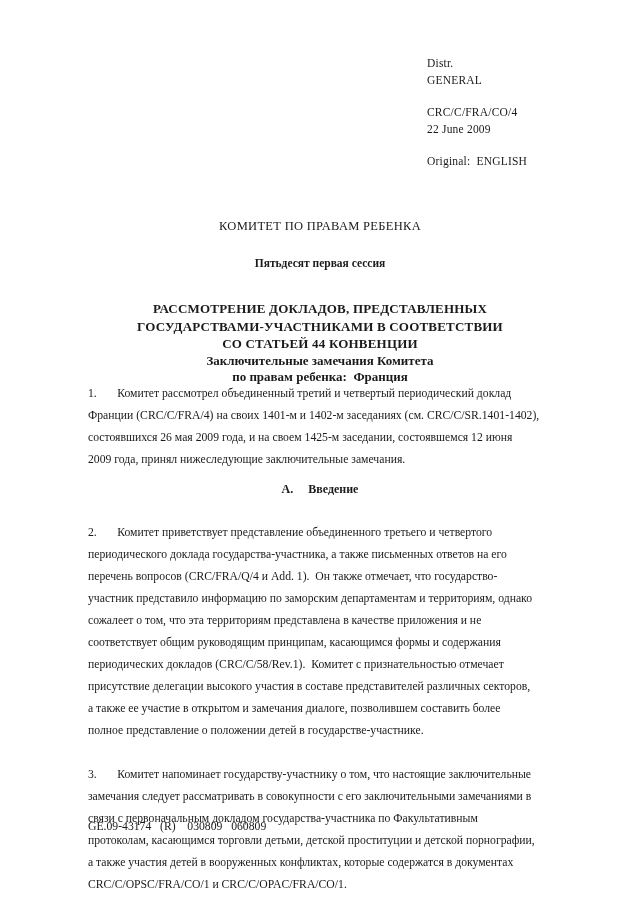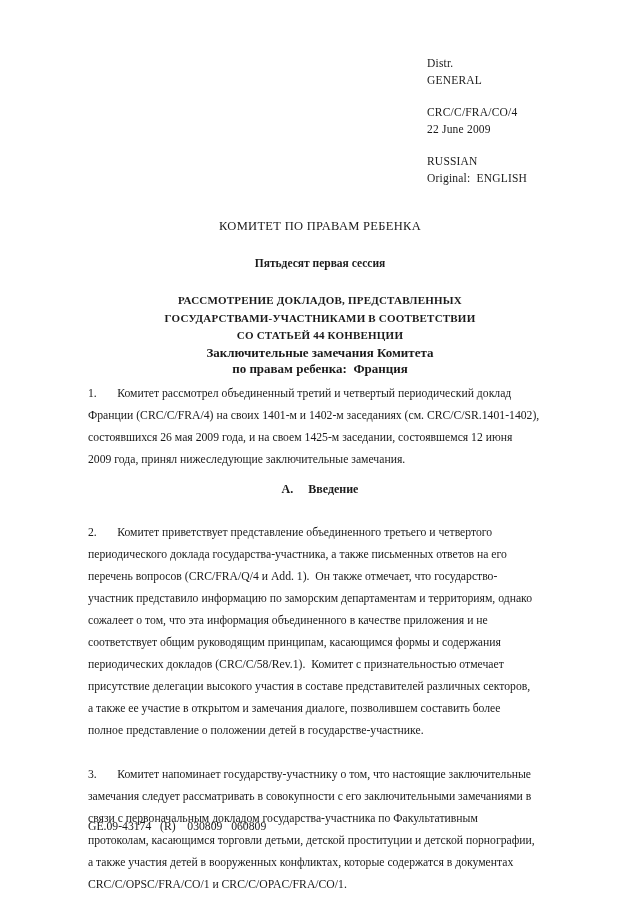--- a/index.html
+++ b/index.html
@@ -52,24 +52,24 @@
     letter-spacing: 0.3px;
     line-height: 17px;
   }
   .t-session {
     font-size: 11.5px;
     font-weight: bold;
     line-height: 16px;
     margin-top: 20px;
   }
   .t-reports {
-    font-size: 11px;
+    font-size: 13px;
     font-weight: bold;
     line-height: 17.5px;
-    margin-top: 21px;
+    margin-top: 29px;
     letter-spacing: 0.2px;
   }
   .t-reports div { white-space: nowrap; }
   .t-conclusions {
     font-size: 13px;
     font-weight: bold;
     line-height: 16px;
   }
   .t-conclusions div { white-space: pre; }
 
@@ -116,21 +116,20 @@
       <div class="distr-line">Distr.</div>
       <div class="distr-line">GENERAL</div>
     </div>
     <div class="distr-gap"></div>
     <div class="distr-group">
       <div class="distr-line">CRC/C/FRA/CO/4</div>
       <div class="distr-line">22 June 2009</div>
     </div>
     <div class="distr-gap"></div>
     <div class="distr-group">
-      <div class="distr-line">RUSSIAN</div>
       <div class="distr-line">Original:  ENGLISH</div>
     </div>
   </div>
 
   <div class="title-block">
     <div class="t-main">КОМИТЕТ ПО ПРАВАМ РЕБЕНКА</div>
     <div class="t-session">Пятьдесят первая сессия</div>
     <div class="t-reports">
       <div>РАССМОТРЕНИЕ ДОКЛАДОВ, ПРЕДСТАВЛЕННЫХ</div>
       <div>ГОСУДАРСТВАМИ-УЧАСТНИКАМИ В СООТВЕТСТВИИ</div>
@@ -151,21 +150,21 @@
       <span class="pline">2009 года, принял нижеследующие заключительные замечания.</span>
     </div>
 
     <div class="sec-head">A.     Введение</div>
 
     <div class="para">
       <span class="pline">2.       Комитет приветствует представление объединенного третьего и четвертого</span>
       <span class="pline">периодического доклада государства-участника, а также письменных ответов на его</span>
       <span class="pline">перечень вопросов (CRC/FRA/Q/4 и Add. 1).  Он также отмечает, что государство-</span>
       <span class="pline">участник представило информацию по заморским департаментам и территориям, однако</span>
-      <span class="pline">сожалеет о том, что эта информация объединенного в качестве приложения и не</span>
+      <span class="pline">сожалеет о том, что эта территориям представлена в качестве приложения и не</span>
       <span class="pline">соответствует общим руководящим принципам, касающимся формы и содержания</span>
       <span class="pline">периодических докладов (CRC/C/58/Rev.1).  Комитет с признательностью отмечает</span>
       <span class="pline">присутствие делегации высокого участия в составе представителей различных секторов,</span>
       <span class="pline">а также ее участие в открытом и замечания диалоге, позволившем составить более</span>
       <span class="pline">полное представление о положении детей в государстве-участнике.</span>
     </div>
 
     <div class="para">
       <span class="pline">3.       Комитет напоминает государству-участнику о том, что настоящие заключительные</span>
       <span class="pline">замечания следует рассматривать в совокупности с его заключительными замечаниями в</span>

